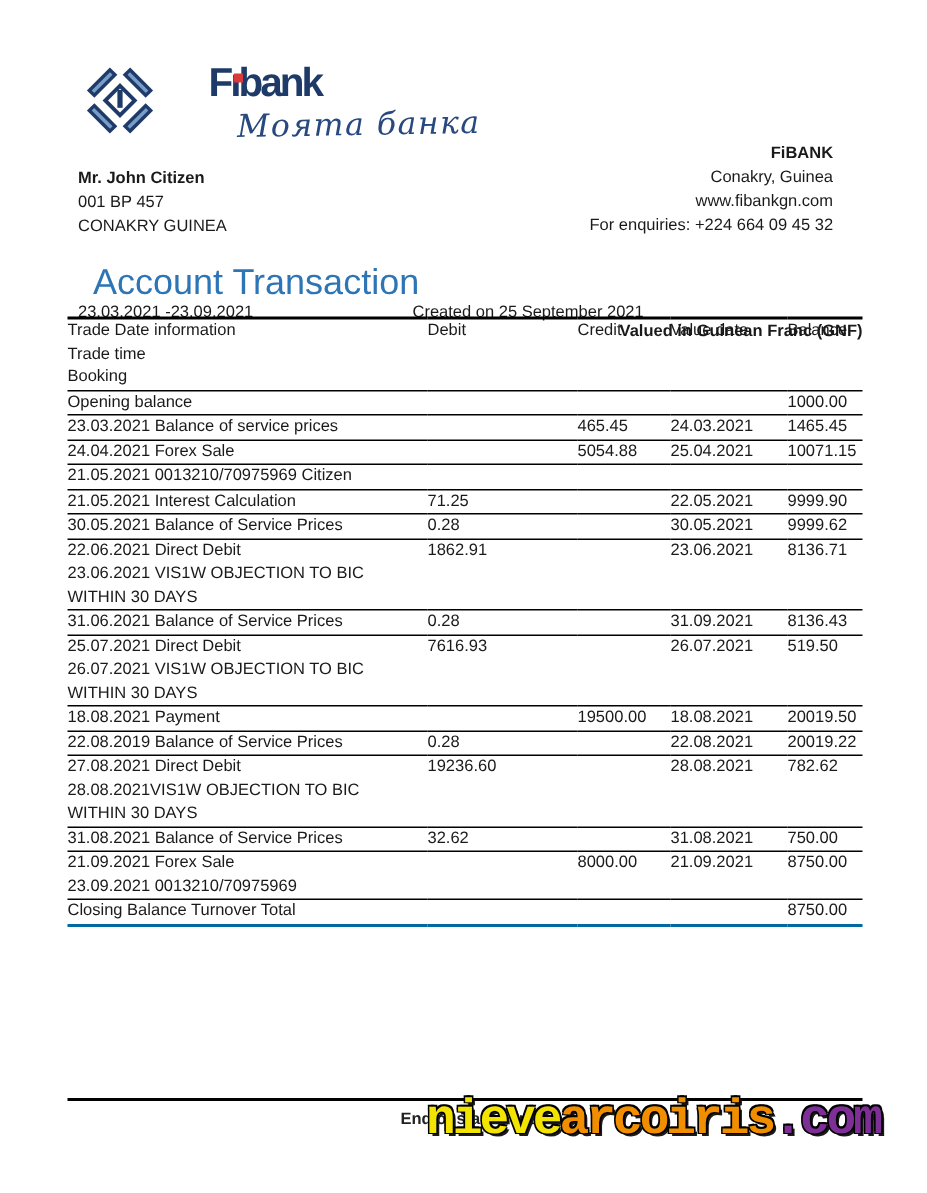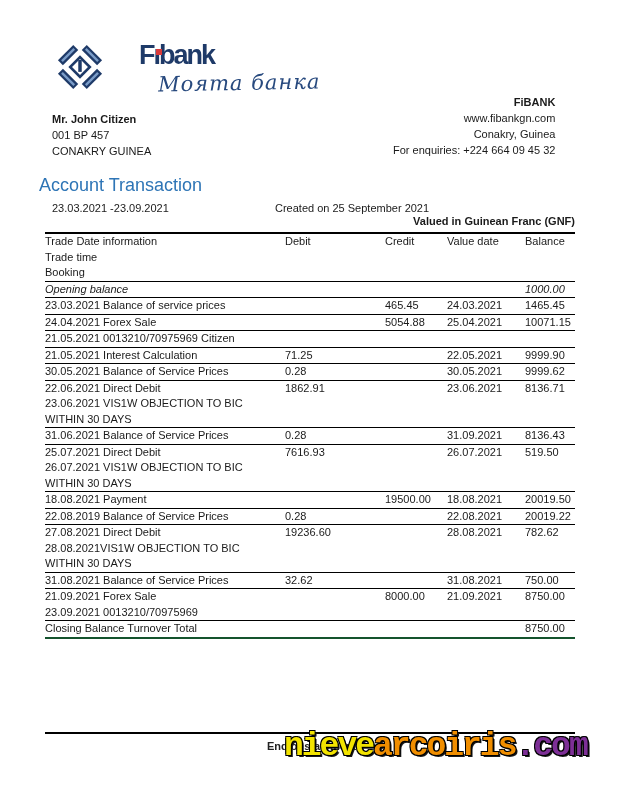--- a/index.html
+++ b/index.html
@@ -30,47 +30,47 @@
   }
 
   
   .addr { font-size: 11px; line-height: 16px; }
   .addr-left { position: absolute; left: 52px; top: 111px; }
   .addr-bank { position: absolute; left: 393px; top: 94px; text-align: right; }
   .addr .b { font-weight: 700; }
 
   
   .title {
-    position: absolute; left: 39px; top: 175px;
-    font-size: 18px; color: #2e75b6; font-weight: 400;
+    position: absolute; left: 62px; top: 175px;
+    font-size: 24px; color: #2e75b6; font-weight: 400;
   }
   .meta-period  { position: absolute; left: 52px;  top: 202px; font-size: 11px; text-align: center; }
   .meta-created { position: absolute; left: 275px; top: 202px; font-size: 11px; }
   .valued-note  {
     position: absolute; left: 45px; top: 215px; width: 530px;
     text-align: right; font-size: 11px; font-weight: 700;
   }
 
   
   table.tx {
-    position: absolute; left: 45px; top: 232px;
+    position: absolute; left: 45px; top: 211px;
     width: 530px; border-collapse: collapse;
     font-size: 11px; line-height: 15.5px; table-layout: fixed;
   }
   table.tx td, table.tx th { padding: 0; vertical-align: top; font-weight: 400; text-align: left; }
   .col-desc  { width: 240px; }
   .col-debit { width: 100px; }
   .col-credit{ width: 62px; }
   .col-vdate { width: 78px; }
   .col-bal   { width: 50px; }
   thead tr { border-top: 2px solid #000; border-bottom: 1px solid #000; }
   thead th { font-weight: 700; }
   tbody tr { border-top: 1px solid #000; }
-  tbody tr:first-child { border-top: none; font-style: italic; }
-  tbody tr.bold-row { font-weight: 700; border-bottom: 2px solid #14532d; }
+  tbody tr:first-child { border-top: none; }
+  tbody tr.bold-row { font-weight: 700; border-bottom: 2px solid #0369a1; }
   td.desc, th.desc { padding-left: 2px; }
   td.num, th.num { text-align: right; }
   td.vdate, th.vdate { padding-left: 8px; }
   td.bal, th.bal { text-align: right; padding-right: 4px; }
 
   
   .footer-line { position: absolute; left: 45px; top: 732px; width: 530px; border-top: 2px solid #000; }
   .end-text { position: absolute; left: 267px; top: 740px; font-size: 11px; font-weight: 700; color: #222; }
   .watermark {
     position: absolute; left: 284px; top: 728px;
@@ -110,22 +110,22 @@
   <div class="logo-tagline">Моята банка</div>
 
   <div class="addr addr-left">
     <div class="b">Mr. John Citizen</div>
     <div>001 BP 457</div>
     <div>CONAKRY GUINEA</div>
   </div>
 
   <div class="addr addr-bank">
     <div class="b">FiBANK</div>
+    <div>Conakry, Guinea</div>
     <div>www.fibankgn.com</div>
-    <div>Conakry, Guinea</div>
     <div>For enquiries: +224 664 09 45 32</div>
   </div>
 
   <div class="title">Account Transaction</div>
   <div class="meta-period">23.03.2021 -23.09.2021</div>
   <div class="meta-created">Created on 25 September 2021</div>
   <div class="valued-note">Valued in Guinean Franc  (GNF)</div>
 
   <table class="tx">
     <colgroup>

